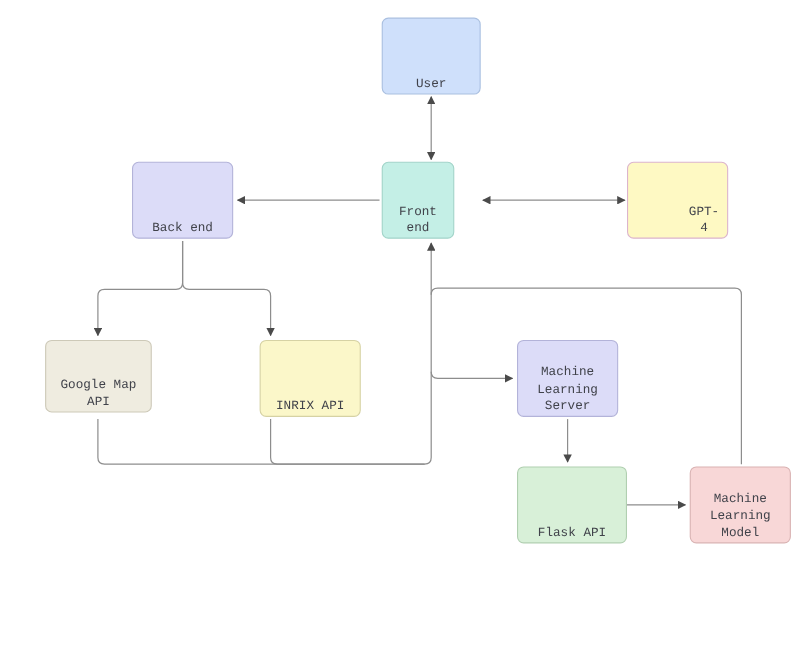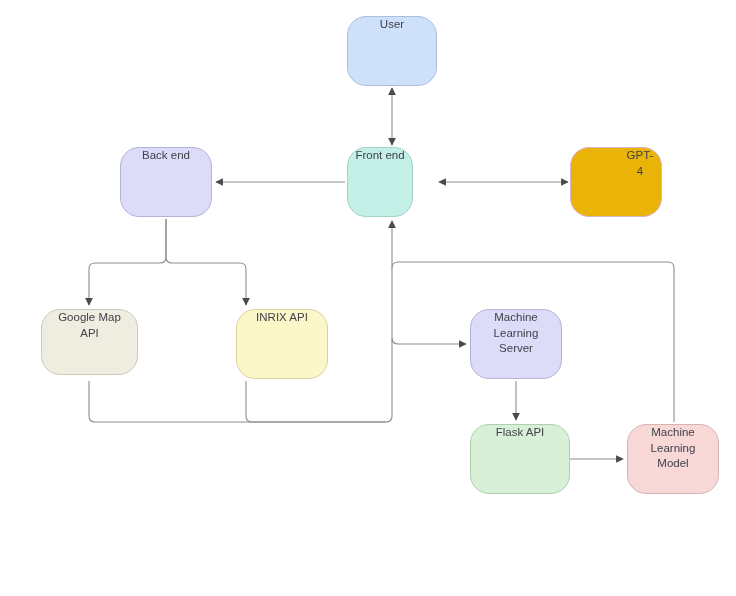--- a/index.html
+++ b/index.html
@@ -23,30 +23,30 @@
   #edge-layer {
     position: absolute;
     left: 0; top: 0;
     width: 736px;
     height: 596px;
     pointer-events: none;
   }
   .node {
     position: absolute;
     box-sizing: border-box;
-    border-radius: 19px;
+    border-radius: 6px;
     border: 1px solid #b9b9b9;
     display: flex;
-    align-items: flex-start;
+    align-items: flex-end;
     justify-content: center;
     text-align: center;
     color: #40424a;
     font-size: 11.5px;
     line-height: 1.35;
-    font-family: Liberation Sans, sans-serif;
+    font-family: Liberation Mono, monospace;
   }
   .node .node-label {
     display: block;
     padding: 0 6px;
     white-space: pre-line;
   }
 </style>
 </head>
 <body>
 
@@ -93,21 +93,21 @@
   </div>
 
   <div class="node" style="left:120px; top:147px; width:92px; height:70px; background:#dcdcf8; border-color:#b3b3d9;">
     <span class="node-label">Back end</span>
   </div>
 
   <div class="node" style="left:347px; top:147px; width:66px; height:70px; background:#c4efe6; border-color:#a2d4c9;">
     <span class="node-label">Front end</span>
   </div>
 
-  <div class="node" style="left:570px; top:147px; width:92px; height:70px; background:#eab308; border-color:#dcb4cd;padding-left:48px;">
+  <div class="node" style="left:570px; top:147px; width:92px; height:70px; background:#fef9c3; border-color:#dcb4cd;padding-left:48px;">
     <span class="node-label">GPT-4</span>
   </div>
 
   <div class="node" style="left:41px; top:309px; width:97px; height:66px; background:#efece0; border-color:#cdc9b8;">
     <span class="node-label">Google Map API</span>
   </div>
 
   <div class="node" style="left:200px; top:309px; width:92px; height:70px; background:#fbf7c9; border-color:#d6d2a4;margin-left:36px;">
     <span class="node-label">INRIX API</span>
   </div>

